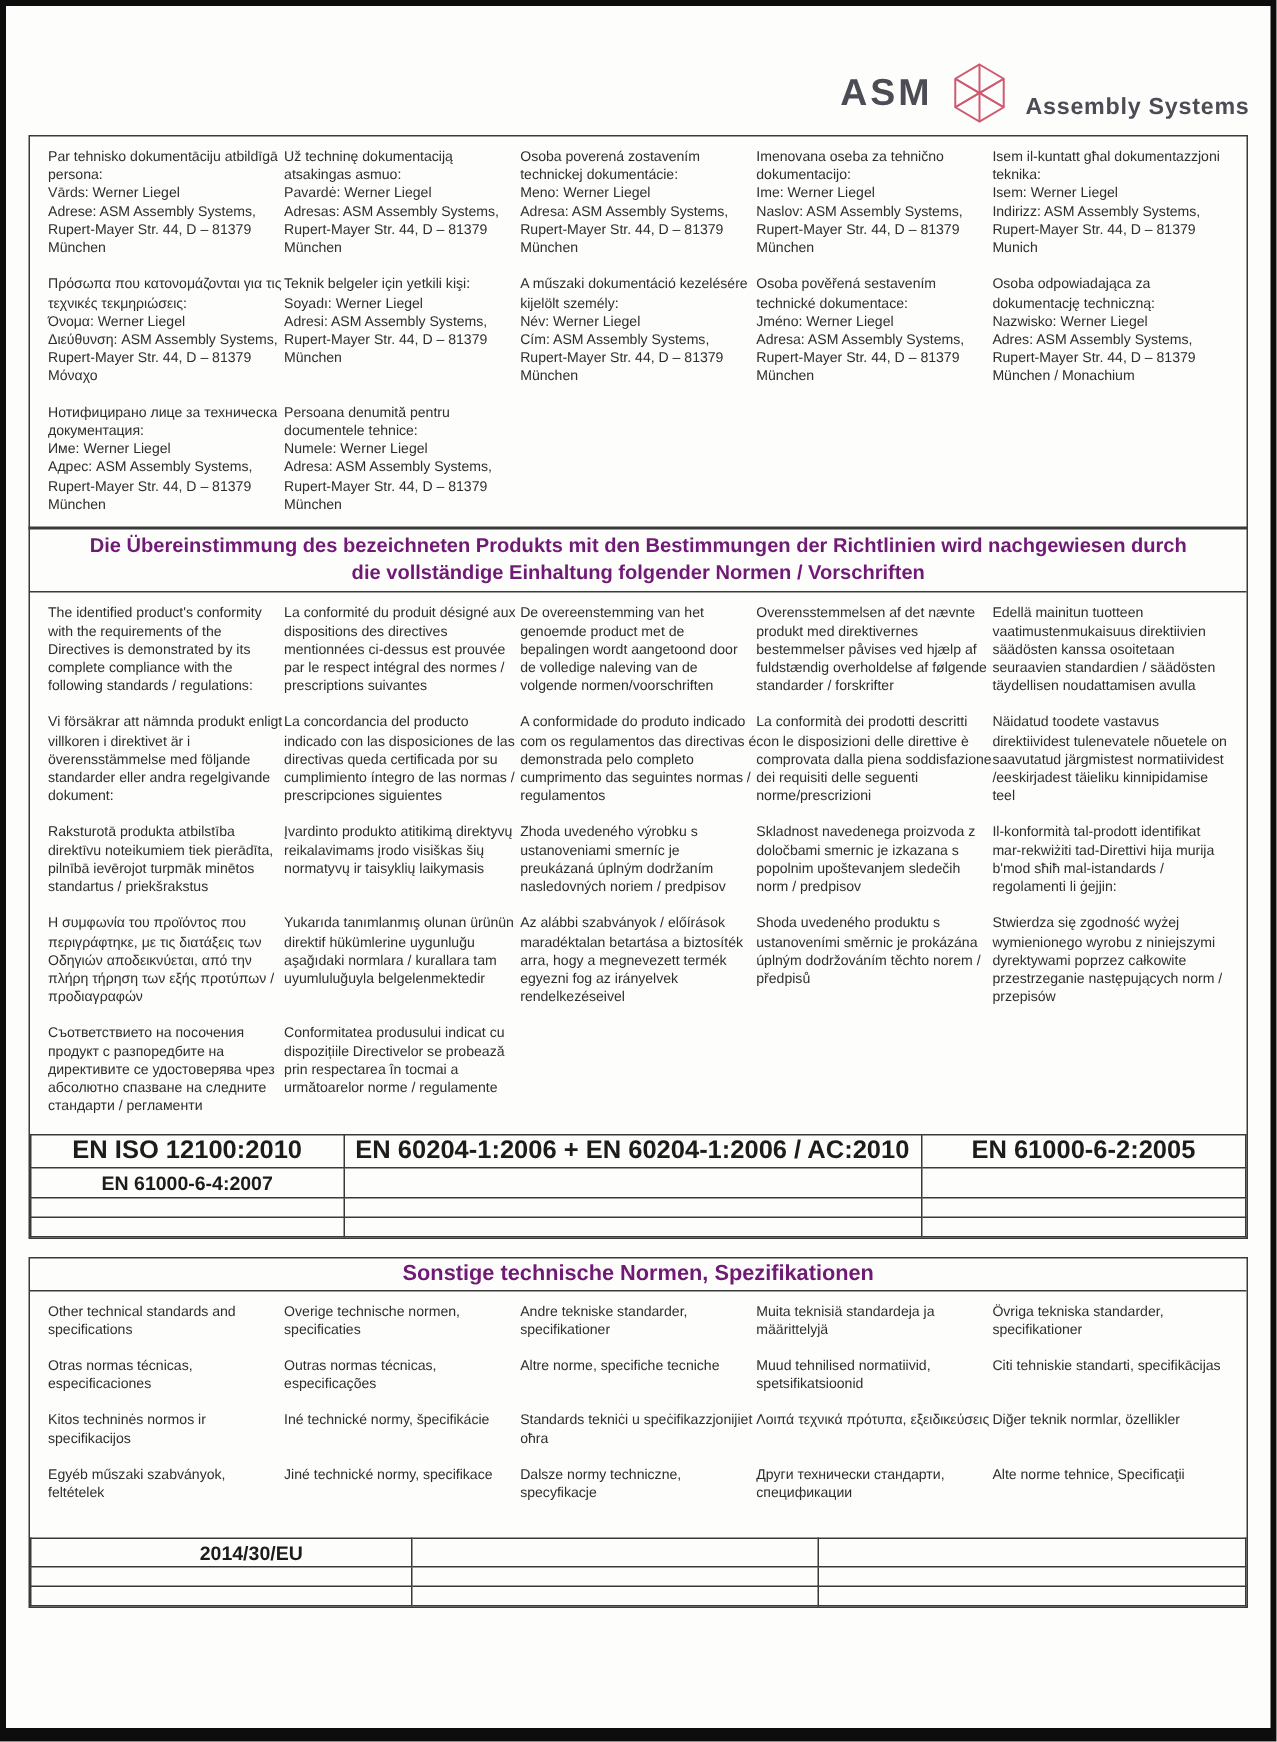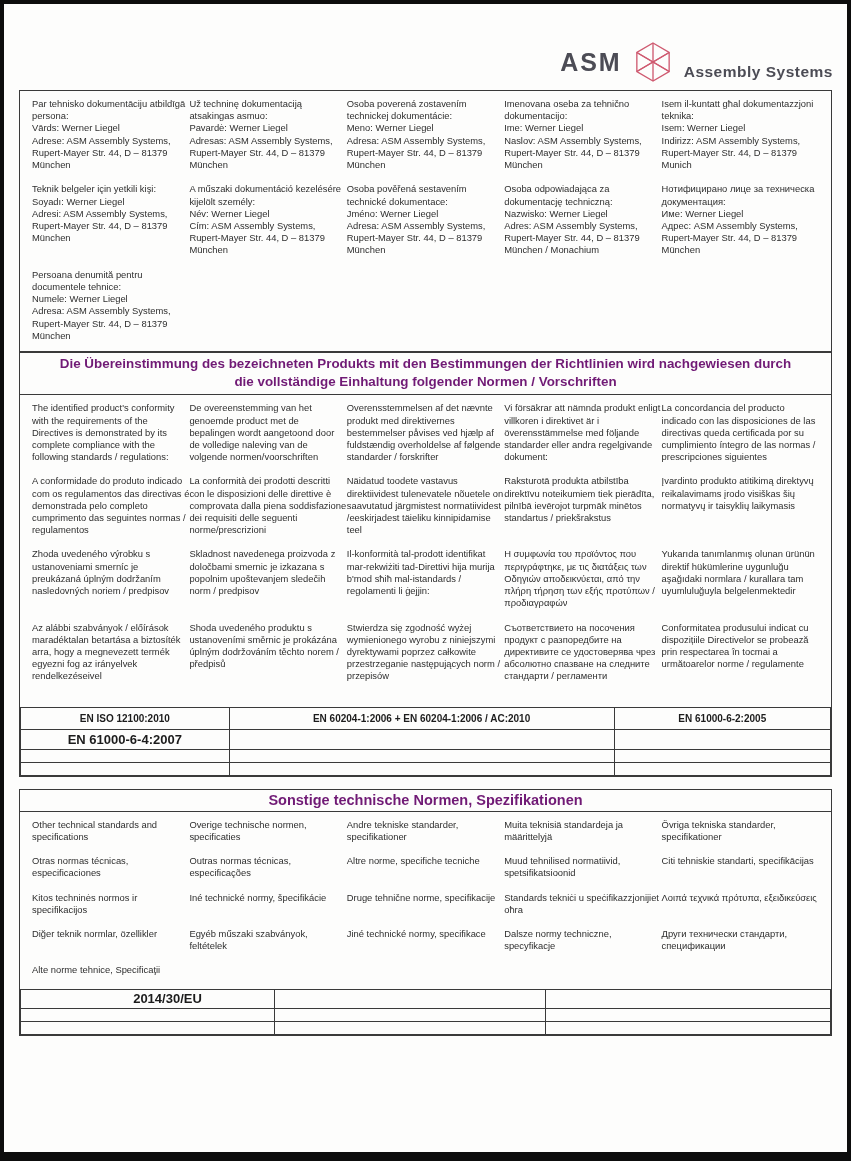--- a/index.html
+++ b/index.html
@@ -25,21 +25,21 @@
   .grid5{display:grid;grid-template-columns:repeat(5,1fr);padding:5px 12px 0;}
   .grid5 > div{font-size:9.4px;line-height:1.3;padding:2px 0 10px;white-space:pre-line;}
   .box-title{font-weight:bold;text-align:center;color:#701a75;border-bottom:1.5px solid #3a3a3a;}
   .title-conf{font-size:13.4px;line-height:1.3;padding:3px 34px 4px;}
   .title-other{font-size:14.5px;padding:2px 0 3px;}
   
   table.std{width:100%;border-collapse:collapse;table-layout:fixed;margin-top:2px;}
   table.std td{border:1.2px solid #3a3a3a;text-align:center;vertical-align:middle;
     font-weight:bold;color:#1c1c1c;padding:0 4px;overflow:hidden;}
   .std2 td.c0{width:25.5%;} .std2 td.c1{width:48%;} .std2 td.c2{width:26.5%;}
-  .std2 td.r0{height:21px;font-size:10px;}
+  .std2 td.r0{height:21px;font-size:17px;}
   .std2 td.r1{height:19px;font-size:13px;}
   .std2 td.r2,.std2 td.r3{height:12px;font-size:9px;}
   .std3 td.c0{width:31%;} .std3 td.c1{width:33.5%;} .std3 td.c2{width:35.5%;}
   .std3 td.r0{height:18px;font-size:13px;padding-left:44px;}
   .std3 td.r1,.std3 td.r2{height:12px;font-size:9px;}
   .gap{height:12px;}
 </style>
 </head>
 <body>
 
@@ -87,20 +87,25 @@
 Ime: Werner Liegel
 Naslov: ASM Assembly Systems,
 Rupert-Mayer Str. 44, D – 81379
 München</div>
           <div class="r0 c4">Isem il-kuntatt għal dokumentazzjoni
 teknika:
 Isem: Werner Liegel
 Indirizz: ASM Assembly Systems,
 Rupert-Mayer Str. 44, D – 81379
 Munich</div>
+          <div class="r1 c0">Πρόσωπα που κατονομάζονται για τις
+τεχνικές τεκμηριώσεις:
+Όνομα: Werner Liegel
+Διεύθυνση: ASM Assembly Systems,
+Rupert-Mayer Str. 44, D – 81379 Μόναχο</div>
           <div class="r1 c1">Teknik belgeler için yetkili kişi:
 Soyadı: Werner Liegel
 Adresi: ASM Assembly Systems,
 Rupert-Mayer Str. 44, D – 81379
 München</div>
           <div class="r1 c2">A műszaki dokumentáció kezelésére
 kijelölt személy:
 Név: Werner Liegel
 Cím: ASM Assembly Systems,
 Rupert-Mayer Str. 44, D – 81379
@@ -132,22 +137,24 @@
           <div class="r2 c2"></div>
           <div class="r2 c3"></div>
           <div class="r2 c4"></div>
         </div>
     </div>
 
     <div class="box" style="margin-top:-1.5px;">
       <div class="box-title title-conf">Die Übereinstimmung des bezeichneten Produkts mit den Bestimmungen der Richtlinien wird nachgewiesen durch die vollständige Einhaltung folgender Normen / Vorschriften</div>
       <div class="grid5">
           <div class="r0 c0">The identified product's conformity with the requirements of the Directives is demonstrated by its complete compliance with the following standards / regulations:</div>
+          <div class="r0 c1">La conformité du produit désigné aux dispositions des directives mentionnées ci-dessus est prouvée par le respect intégral des normes / prescriptions suivantes</div>
           <div class="r0 c2">De overeenstemming van het genoemde product met de bepalingen wordt aangetoond door de volledige naleving van de volgende normen/voorschriften</div>
           <div class="r0 c3">Overensstemmelsen af det nævnte produkt med direktivernes bestemmelser påvises ved hjælp af fuldstændig overholdelse af følgende standarder / forskrifter</div>
+          <div class="r0 c4">Edellä mainitun tuotteen vaatimustenmukaisuus direktiivien säädösten kanssa osoitetaan seuraavien standardien / säädösten täydellisen noudattamisen avulla</div>
           <div class="r1 c0">Vi försäkrar att nämnda produkt enligt villkoren i direktivet är i överensstämmelse med följande standarder eller andra regelgivande dokument:</div>
           <div class="r1 c1">La concordancia del producto indicado con las disposiciones de las directivas queda certificada por su cumplimiento íntegro de las normas / prescripciones siguientes</div>
           <div class="r1 c2">A conformidade do produto indicado com os regulamentos das directivas é demonstrada pelo completo cumprimento das seguintes normas / regulamentos</div>
           <div class="r1 c3">La conformità dei prodotti descritti con le disposizioni delle direttive è comprovata dalla piena soddisfazione dei requisiti delle seguenti norme/prescrizioni</div>
           <div class="r1 c4">Näidatud toodete vastavus direktiividest tulenevatele nõuetele on saavutatud järgmistest normatiividest /eeskirjadest täieliku kinnipidamise teel</div>
           <div class="r2 c0">Raksturotā produkta atbilstība direktīvu noteikumiem tiek pierādīta, pilnībā ievērojot turpmāk minētos standartus / priekšrakstus</div>
           <div class="r2 c1">Įvardinto produkto atitikimą direktyvų reikalavimams įrodo visiškas šių normatyvų ir taisyklių laikymasis</div>
           <div class="r2 c2">Zhoda uvedeného výrobku s ustanoveniami smerníc je preukázaná úplným dodržaním nasledovných noriem / predpisov</div>
           <div class="r2 c3">Skladnost navedenega proizvoda z določbami smernic je izkazana s popolnim upoštevanjem sledečih norm / predpisov</div>
           <div class="r2 c4">Il-konformità tal-prodott identifikat mar-rekwiżiti tad-Direttivi hija murija b'mod sħiħ mal-istandards / regolamenti li ġejjin:</div>
@@ -198,21 +205,20 @@
           <div class="r0 c3">Andre tekniske standarder, specifikationer</div>
           <div class="r0 c4">Muita teknisiä standardeja ja määrittelyjä</div>
           <div class="r1 c0">Övriga tekniska standarder, specifikationer</div>
           <div class="r1 c1">Otras normas técnicas, especificaciones</div>
           <div class="r1 c2">Outras normas técnicas, especificações</div>
           <div class="r1 c3">Altre norme, specifiche tecniche</div>
           <div class="r1 c4">Muud tehnilised normatiivid, spetsifikatsioonid</div>
           <div class="r2 c0">Citi tehniskie standarti, specifikācijas</div>
           <div class="r2 c1">Kitos techninės normos ir specifikacijos</div>
           <div class="r2 c2">Iné technické normy, špecifikácie</div>
-          <div class="r2 c3">Druge tehnične norme, specifikacije</div>
           <div class="r2 c4">Standards tekniċi u speċifikazzjonijiet oħra</div>
           <div class="r3 c0">Λοιπά τεχνικά πρότυπα, εξειδικεύσεις</div>
           <div class="r3 c1">Diğer teknik normlar, özellikler</div>
           <div class="r3 c2">Egyéb műszaki szabványok, feltételek</div>
           <div class="r3 c3">Jiné technické normy, specifikace</div>
           <div class="r3 c4">Dalsze normy techniczne, specyfikacje</div>
           <div class="r4 c0">Други технически стандарти,
 спецификации</div>
           <div class="r4 c1">Alte norme tehnice, Specificaţii</div>
           <div class="r4 c2"></div>

